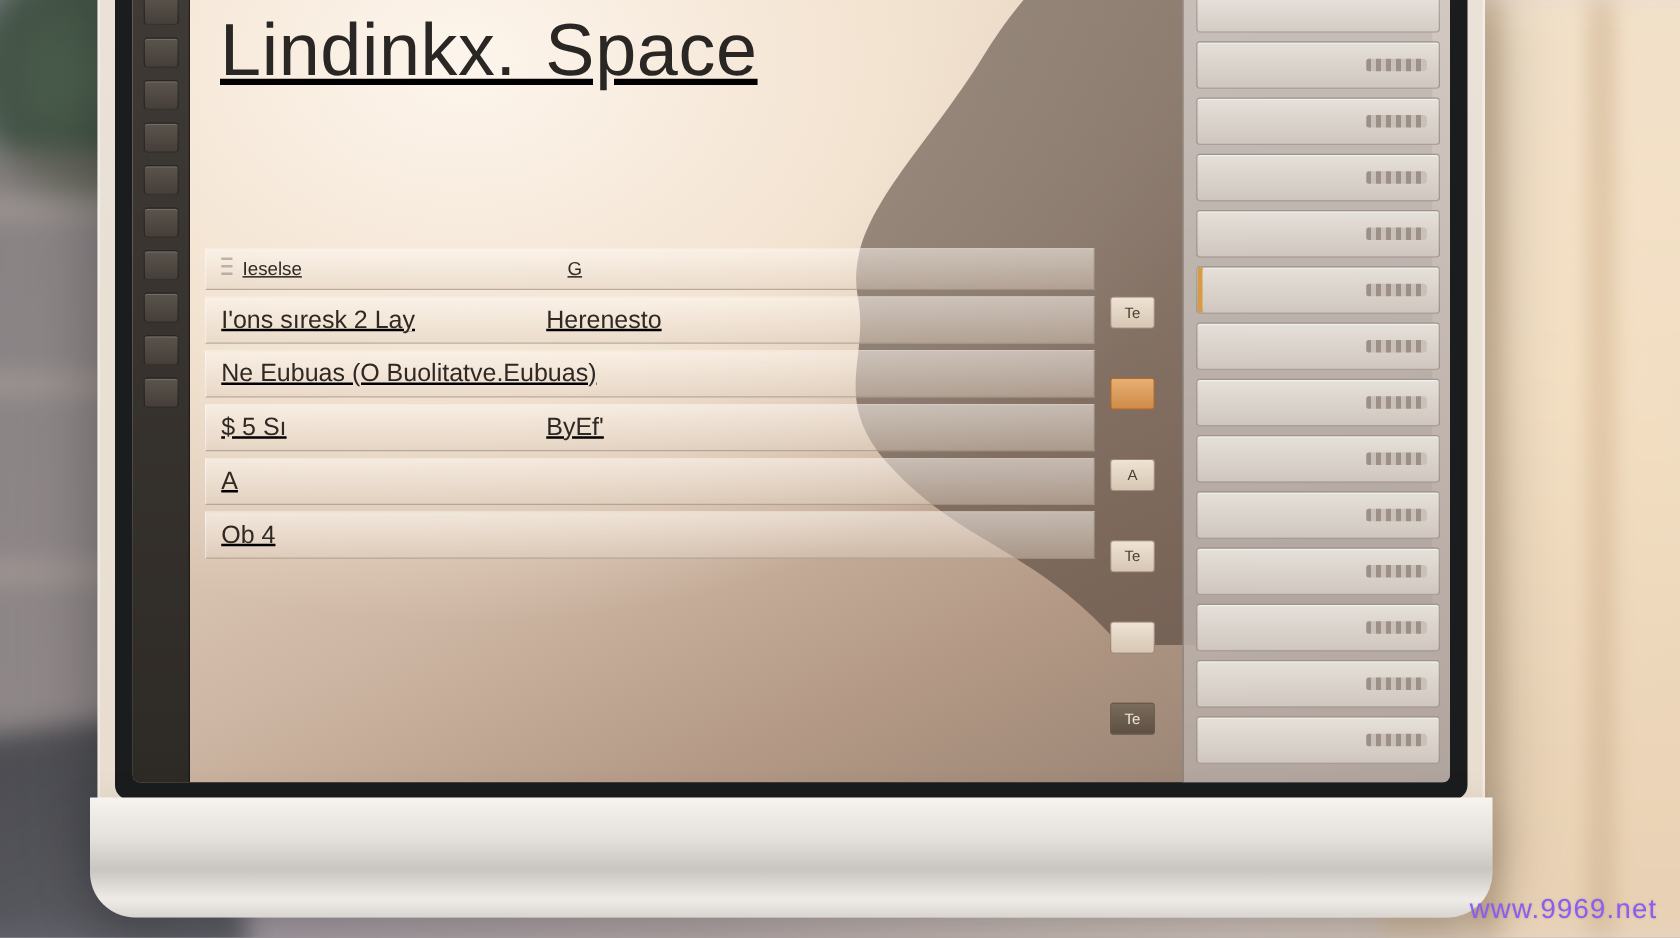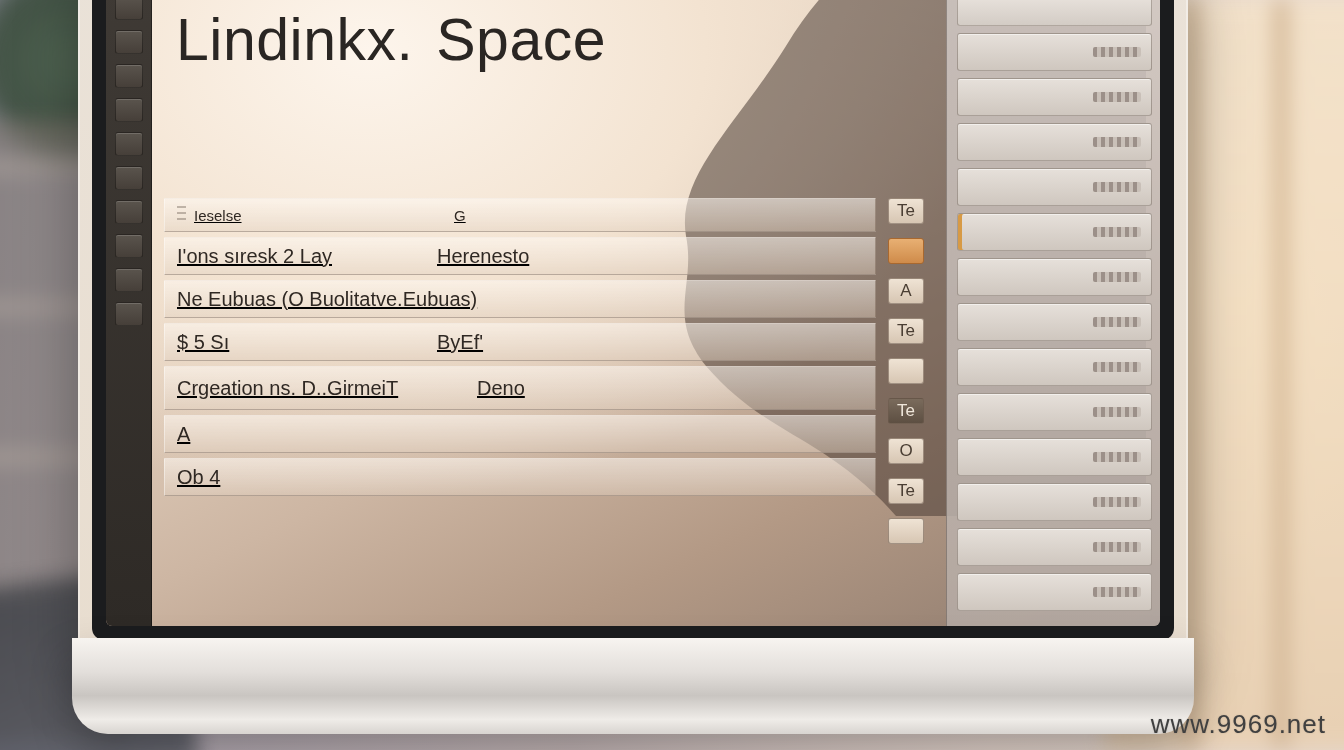--- a/index.html
+++ b/index.html
@@ -93,21 +93,21 @@
   .icon-slot {
     width: 28px; height: 24px;
     background: linear-gradient(180deg, #5a544d, #463f39);
     border: 1px solid rgba(0,0,0,0.4);
     border-radius: 3px;
     box-shadow: inset 0 1px 0 rgba(255,255,255,0.15);
   }
 
   
   .hdr {
-    position: absolute; left: 70px; top: 20px; right: 212px;
+    position: absolute; left: 70px; top: 20px; right: 212px; text-decoration: underline;
   }
   .hdr h1 {
     font-size: 59px; font-weight: 500;
     letter-spacing: 0.5px;
     color: #2a2623;
     word-spacing: 6px;
   }
   .hdr h2 {
     margin-top: 14px;
     font-size: 33px; font-weight: 400;
@@ -149,21 +149,21 @@
   
   .mid-strip {
     position: absolute; left: 782px; top: 212px; width: 36px;
   }
   .mid-strip .chip {
     height: 26px; margin-bottom: 14px;
     background: linear-gradient(180deg, #efe3d4, #d7c6b3);
     border: 1px solid rgba(110,92,78,0.6);
     border-radius: 3px;
     display: flex; align-items: center; justify-content: center;
-    font-size: 17px; color: #4a3e33;
+    font-size: 12px; color: #4a3e33; margin-top: 39px;
   }
   .mid-strip .chip.orange { background: linear-gradient(180deg,#e8b073,#cf8b4a); border-color:#a8682f; color:#3a2510;}
   .mid-strip .chip.dark { background: linear-gradient(180deg,#7a6b5c,#5d4f42); color:#efe6da;}
 
   
   .panel {
     position: absolute; right: 0; top: 0; bottom: 0; width: 214px;
     background: linear-gradient(180deg, rgba(210,202,198,0.85), rgba(182,172,166,0.85));
     border-left: 1px solid rgba(90,80,74,0.5);
     padding: 8px 8px 8px 10px;
@@ -187,22 +187,22 @@
   .panel-row .bar {
     margin-left:auto; width: 48px; height: 10px;
     background: repeating-linear-gradient(90deg,#9c9089 0 4px,#c9c0b8 4px 8px);
     border-radius:2px;
   }
   .panel-row.accent { box-shadow: inset 4px 0 0 #d79a45, inset 0 1px 0 rgba(255,255,255,.5); }
 
   .watermark {
     position: absolute; right: 18px; bottom: 10px;
     font-family: "Arial", sans-serif;
-    font-size: 26px; letter-spacing: 1px;
-    color: #404040; text-shadow: 0 0 2px rgba(0,0,0,.15);
+    font-size: 22px; letter-spacing: 1px;
+    color: #8b5cf6; text-shadow: 0 0 2px rgba(0,0,0,.15);
     font-weight: 500;
   }
 </style>
 </head>
 <body>
 
 <div class="bg-plant"></div>
 <div class="bg-shelf"></div>
 <div class="bg-window"></div>
 <div class="bg-laptop"></div>
@@ -244,24 +244,20 @@
         <div class="list-row">
           <span class="col-a">I'ons sıresk 2 Lay</span>
           <span class="col-b">Herenesto</span>
         </div>
         <div class="list-row">
           <span class="col-a" style="flex-basis:380px">Ne Eubuas (O Buolitatve.Eubuas)</span>
         </div>
         <div class="list-row">
           <span class="col-a">$ 5 Sı</span>
           <span class="col-b">ByEf'</span>
-        </div>
-        <div class="list-row tall">
-          <span class="col-a" style="flex-basis:300px">Crgeation ns. D..GirmeiT</span>
-          <span class="col-b">Deno</span>
         </div>
         <div class="list-row">
           <span class="col-b">A</span>
         </div>
         <div class="list-row">
           <span class="col-a">Ob 4</span>
         </div>
       </div>
 
       <div class="mid-strip">

